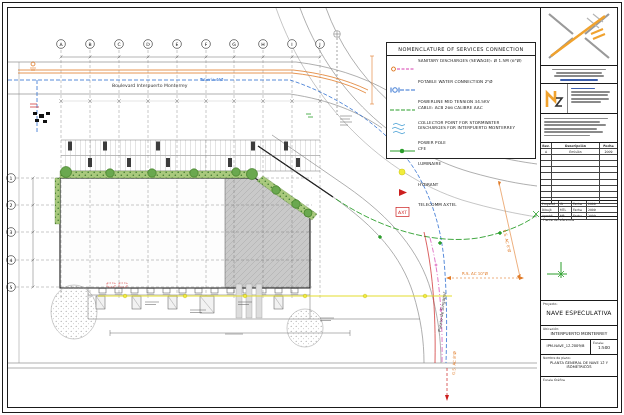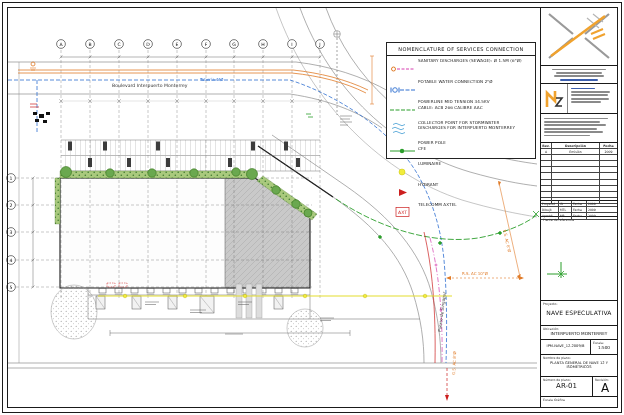--- a/index.html
+++ b/index.html
@@ -489,32 +489,20 @@
           <div class="tb-value-md">1:500</div>
         </div>
       </div>
     </div>
 
     <div class="tb-sec" style="height:22px;">
       <div class="tb-label">Nombre de plano:</div>
       <div class="tb-value-sm" style="margin-top:1px;padding:0 2px;">PLANTA GENERAL DE NAVE 12 Y ISOMÉTRICOS</div>
     </div>
 
-    <div class="tb-sec" style="height:20px;">
-      <div class="split">
-        <div>
-          <div class="tb-label">Número de plano:</div>
-          <div style="font-size:7px;text-align:center;color:#111;">AR-01</div>
-        </div>
-        <div style="flex:0 0 24px;">
-          <div class="tb-label">Revisión:</div>
-          <div style="font-size:12px;text-align:center;color:#111;line-height:1;">A</div>
-        </div>
-      </div>
-    </div>
 
     <div class="tb-sec" style="flex:1;border-bottom:none;">
       <div class="tb-label">Escala Gráfica</div>
     </div>
 
   </div>
 
   <div class="outer-border"></div>
   <div class="inner-border"></div>
 </div>

